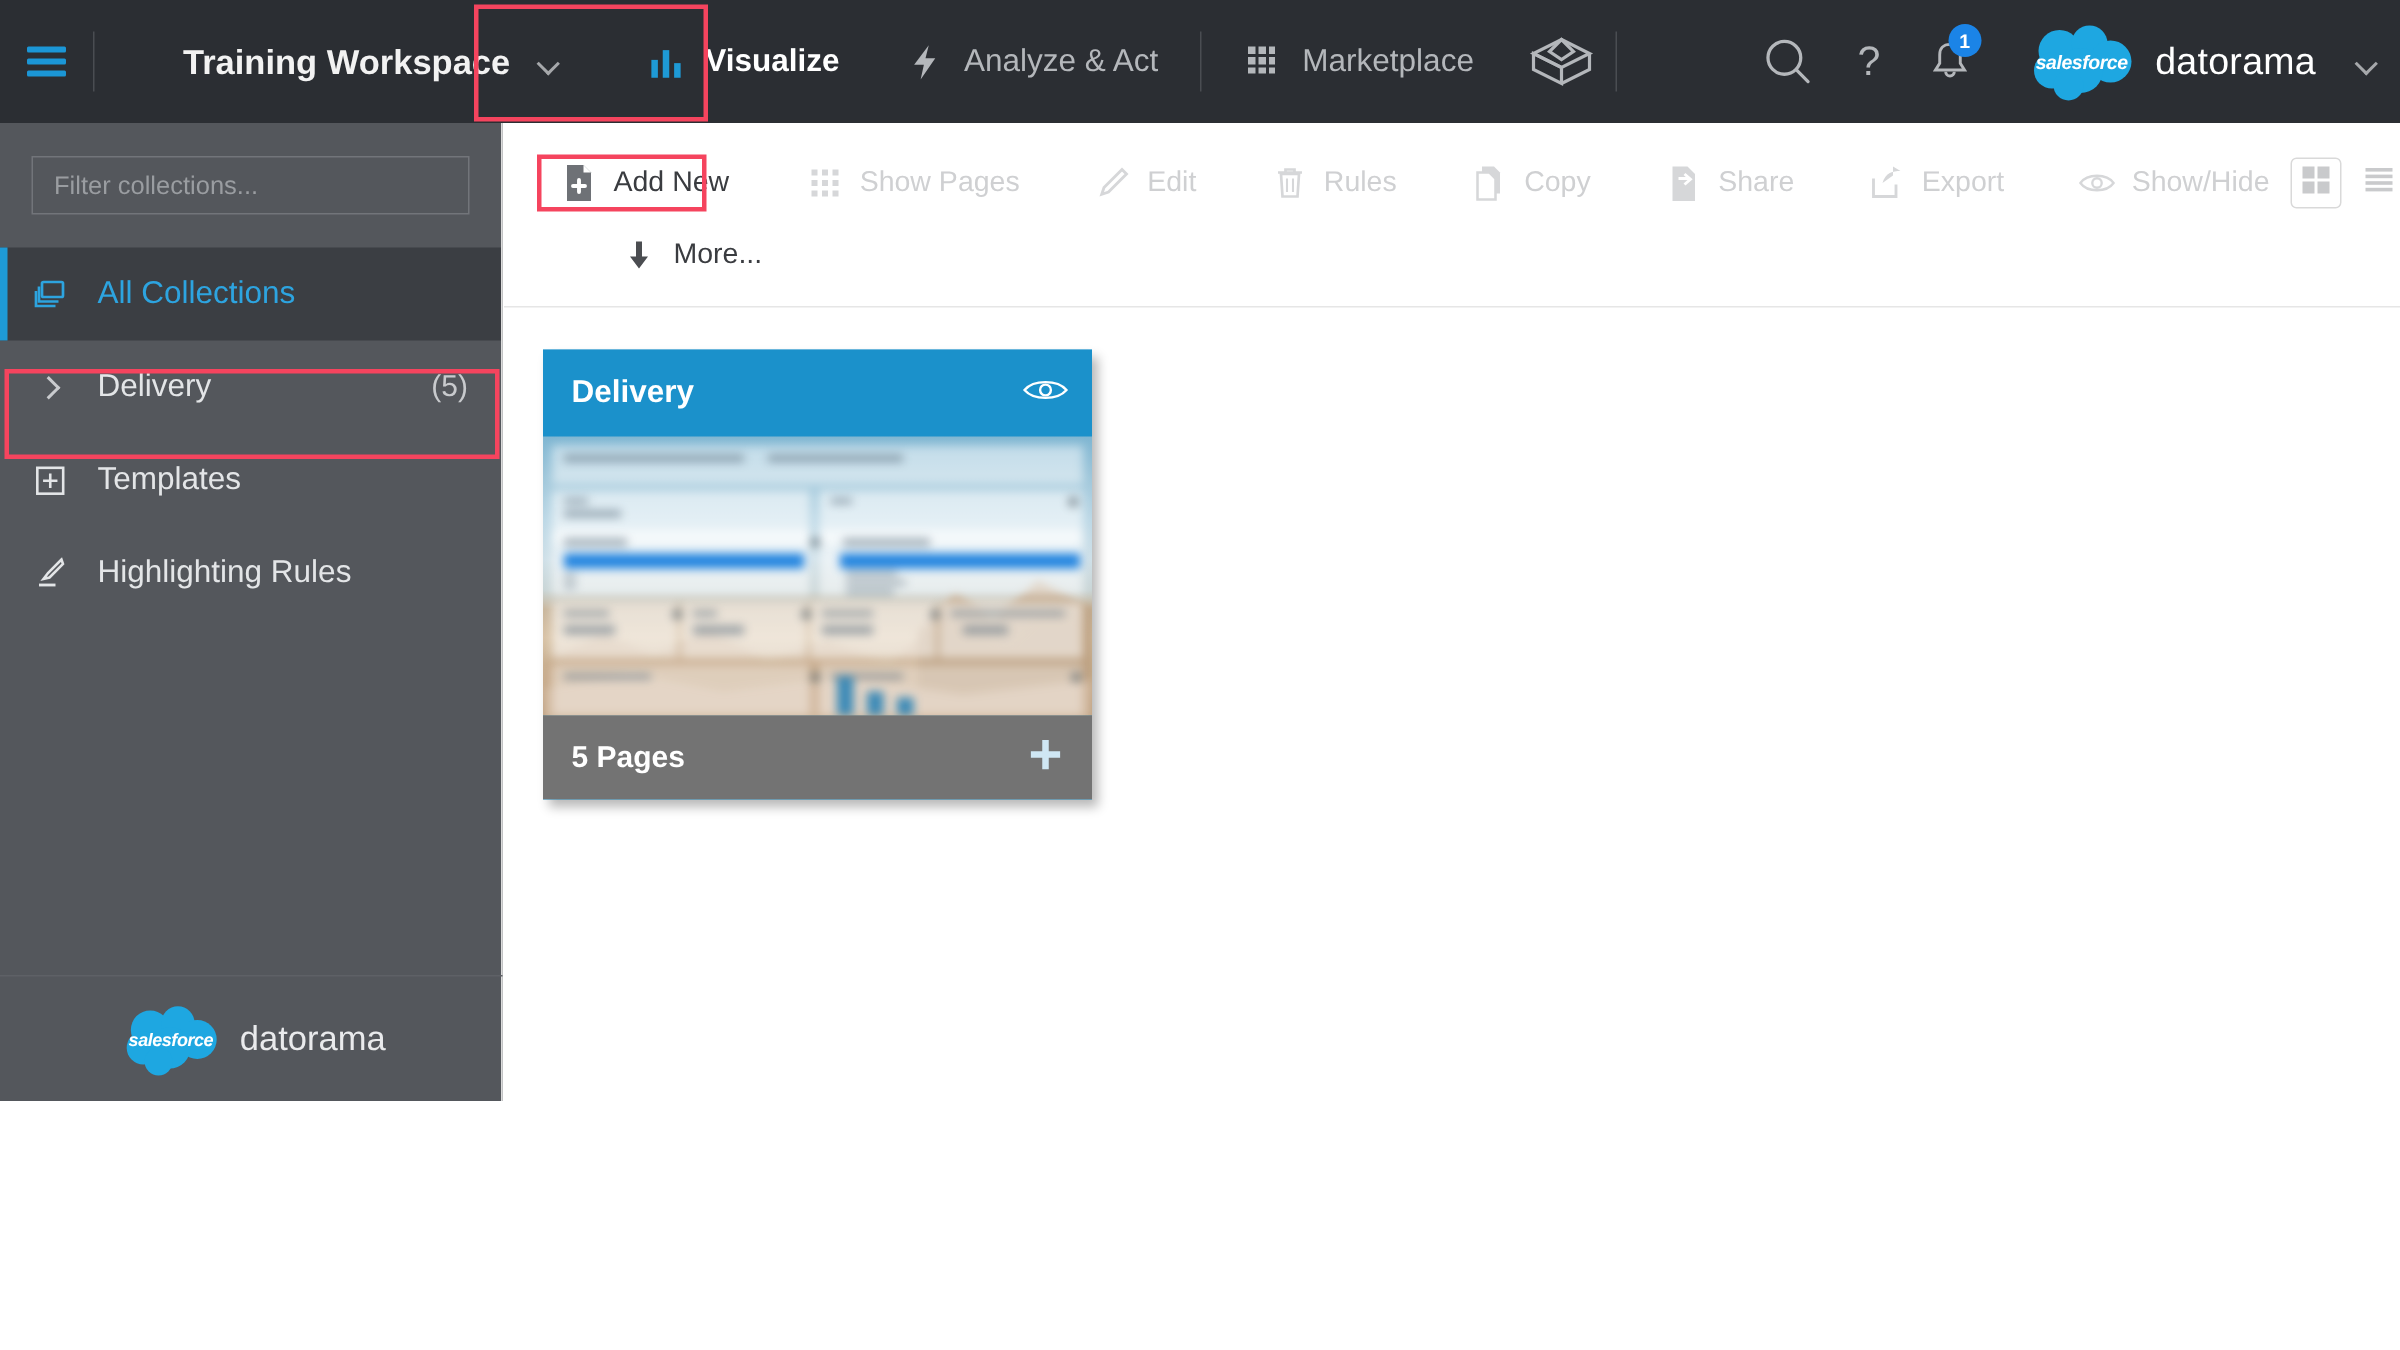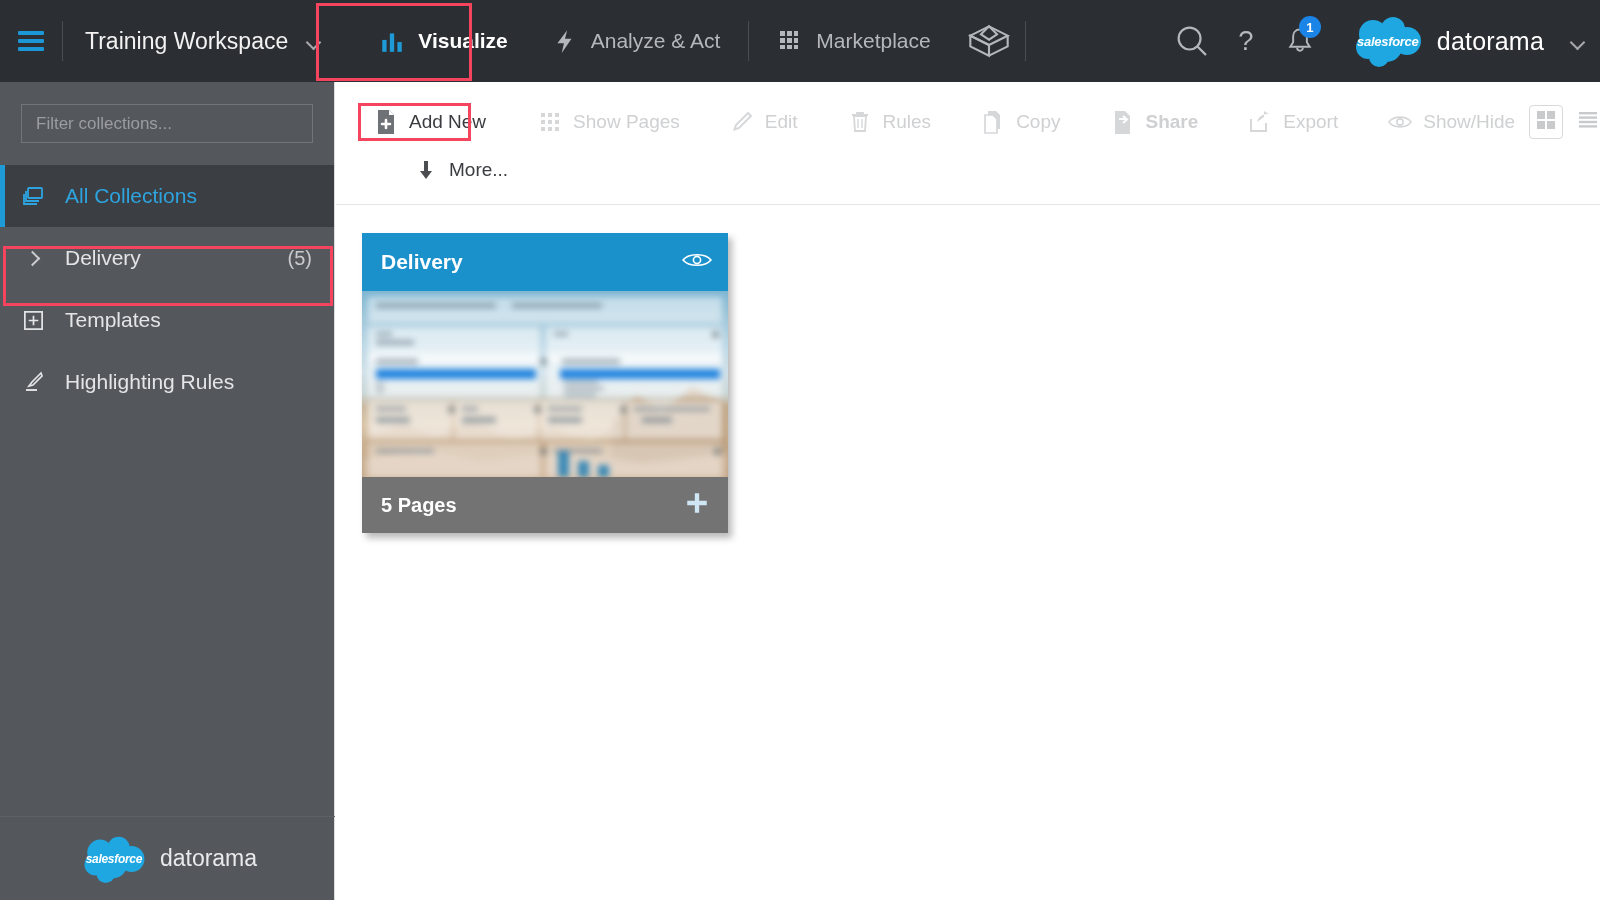--- a/index.html
+++ b/index.html
@@ -27,21 +27,21 @@
     display: block; height: 4px; background: #1b96d6; margin: 4px 0; border-radius: 1px;
   }
   .nav-sep {
     width: 1px; height: 40px; background: #4a4d52;
   }
   .workspace {
     display: flex; align-items: center; gap: 20px;
     padding: 0 22px 0 22px; height: 82px; cursor: pointer;
   }
   .workspace-name {
-    color: #f2f2f2; font-size: 23px; font-weight: 400; white-space: nowrap;
+    color: #f2f2f2; font-size: 23px; font-weight: 700; white-space: nowrap; margin-left: 37px;
   }
   .chev-down {
     width: 13px; height: 8px; position: relative; opacity: .75;
   }
   .chev-down:before {
     content: ""; position: absolute; left: 0; top: 0;
     width: 9px; height: 9px;
     border-left: 2px solid #cfd1d4; border-bottom: 2px solid #cfd1d4;
     transform: rotate(-45deg);
   }
@@ -87,21 +87,21 @@
   .sf-cloud .cloudtxt {
     position: relative; z-index: 2;
     color: #fff; font-size: 13px; font-weight: 700; font-style: italic;
     letter-spacing: -0.3px;
   }
   .brandname { color: #fff; font-size: 25px; letter-spacing: .2px; }
 
   
   .sidebar {
     position: absolute; left: 0; top: 82px;
-    width: 335px; height: 818px;
+    width: 335px; height: 652px;
     background: #54575c;
     border-right: 1px solid #dcdcdc;
   }
   .filter-wrap { padding: 22px 21px 0 21px; }
   .filter-input {
     width: 100%; height: 39px;
     background: transparent;
     border: 1px solid #72757a;
     color: #d3d5d8; font-size: 17px;
     padding: 0 14px;
@@ -459,21 +459,21 @@
       <div class="tb-btn" style="margin-left:22px;">
         <span class="ticon">
           <svg viewBox="0 0 22 26" width="22" height="26">
             <path d="M6 2 h8 l4 4 v14 H6 Z" fill="#d6d7d9"></path>
             <path d="M3 6 h8 l4 4 v14 H3 Z" fill="#ffffff" stroke="#d6d7d9" stroke-width="1.7"></path>
           </svg>
         </span>
         <span>Copy</span>
       </div>
 
-      <div class="tb-btn" style="margin-left:22px;font-weight:bold;">
+      <div class="tb-btn" style="margin-left:22px;">
         <span class="ticon">
           <svg viewBox="0 0 22 26" width="22" height="26">
             <path d="M4 2 h10 l5 5 v18 H4 Z" fill="#d6d7d9"></path>
             <path d="M8 10 h7 M12 7 l4 3.5 -4 3.5" stroke="#ffffff" stroke-width="1.9" fill="none"></path>
           </svg>
         </span>
         <span>Share</span>
       </div>
 
       <div class="tb-btn" style="margin-left:22px;">

